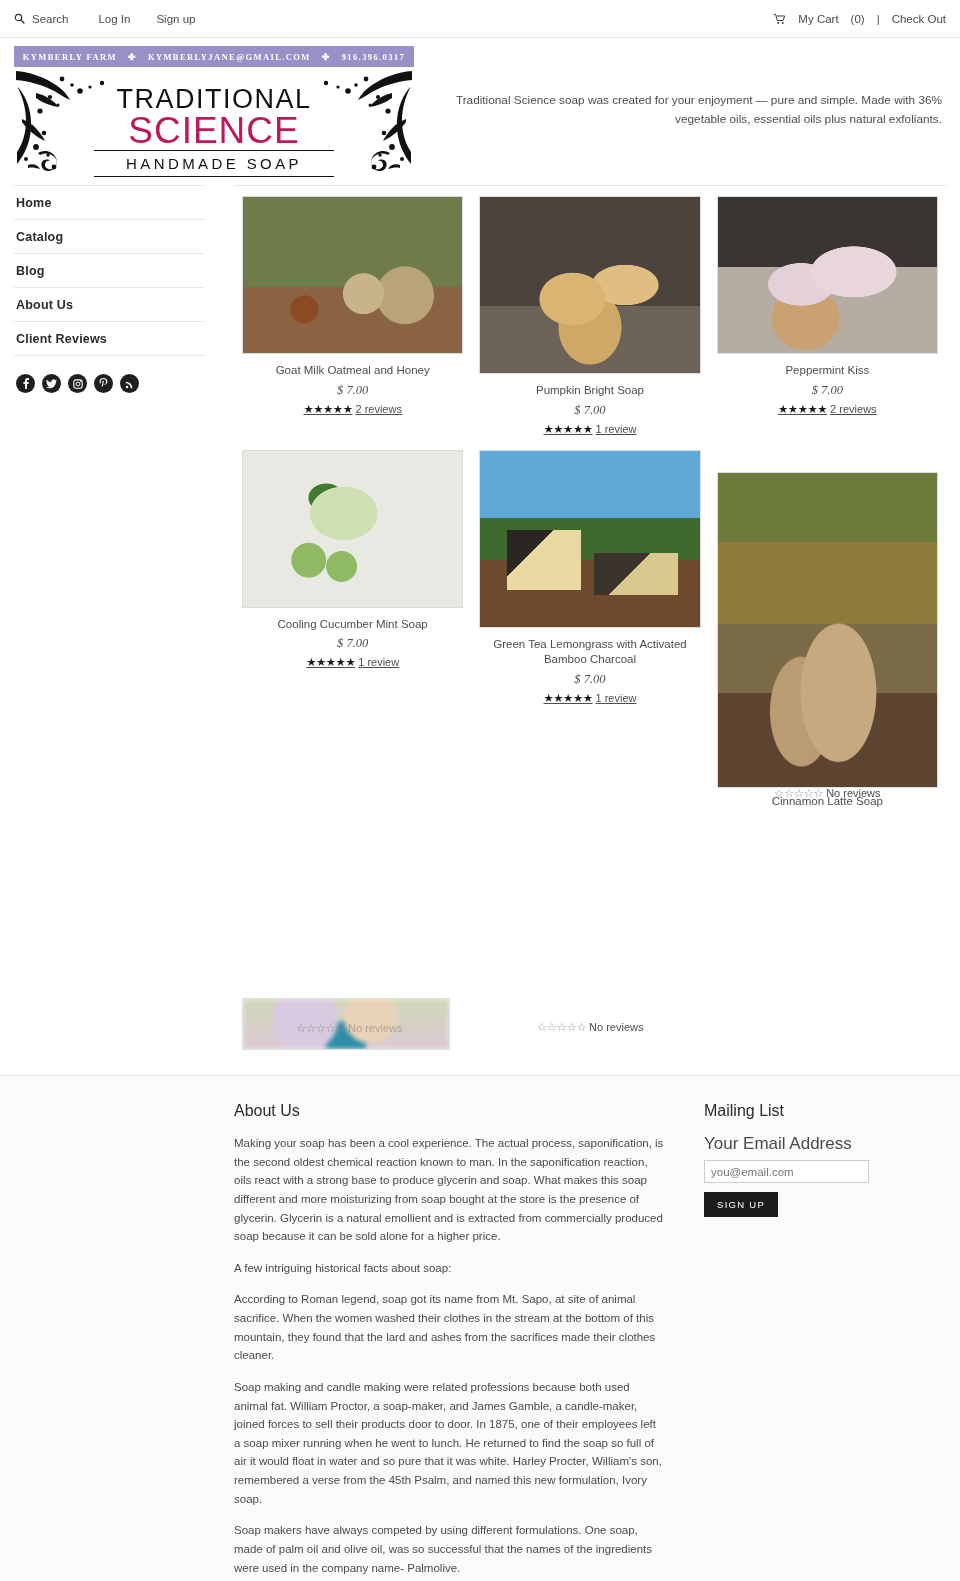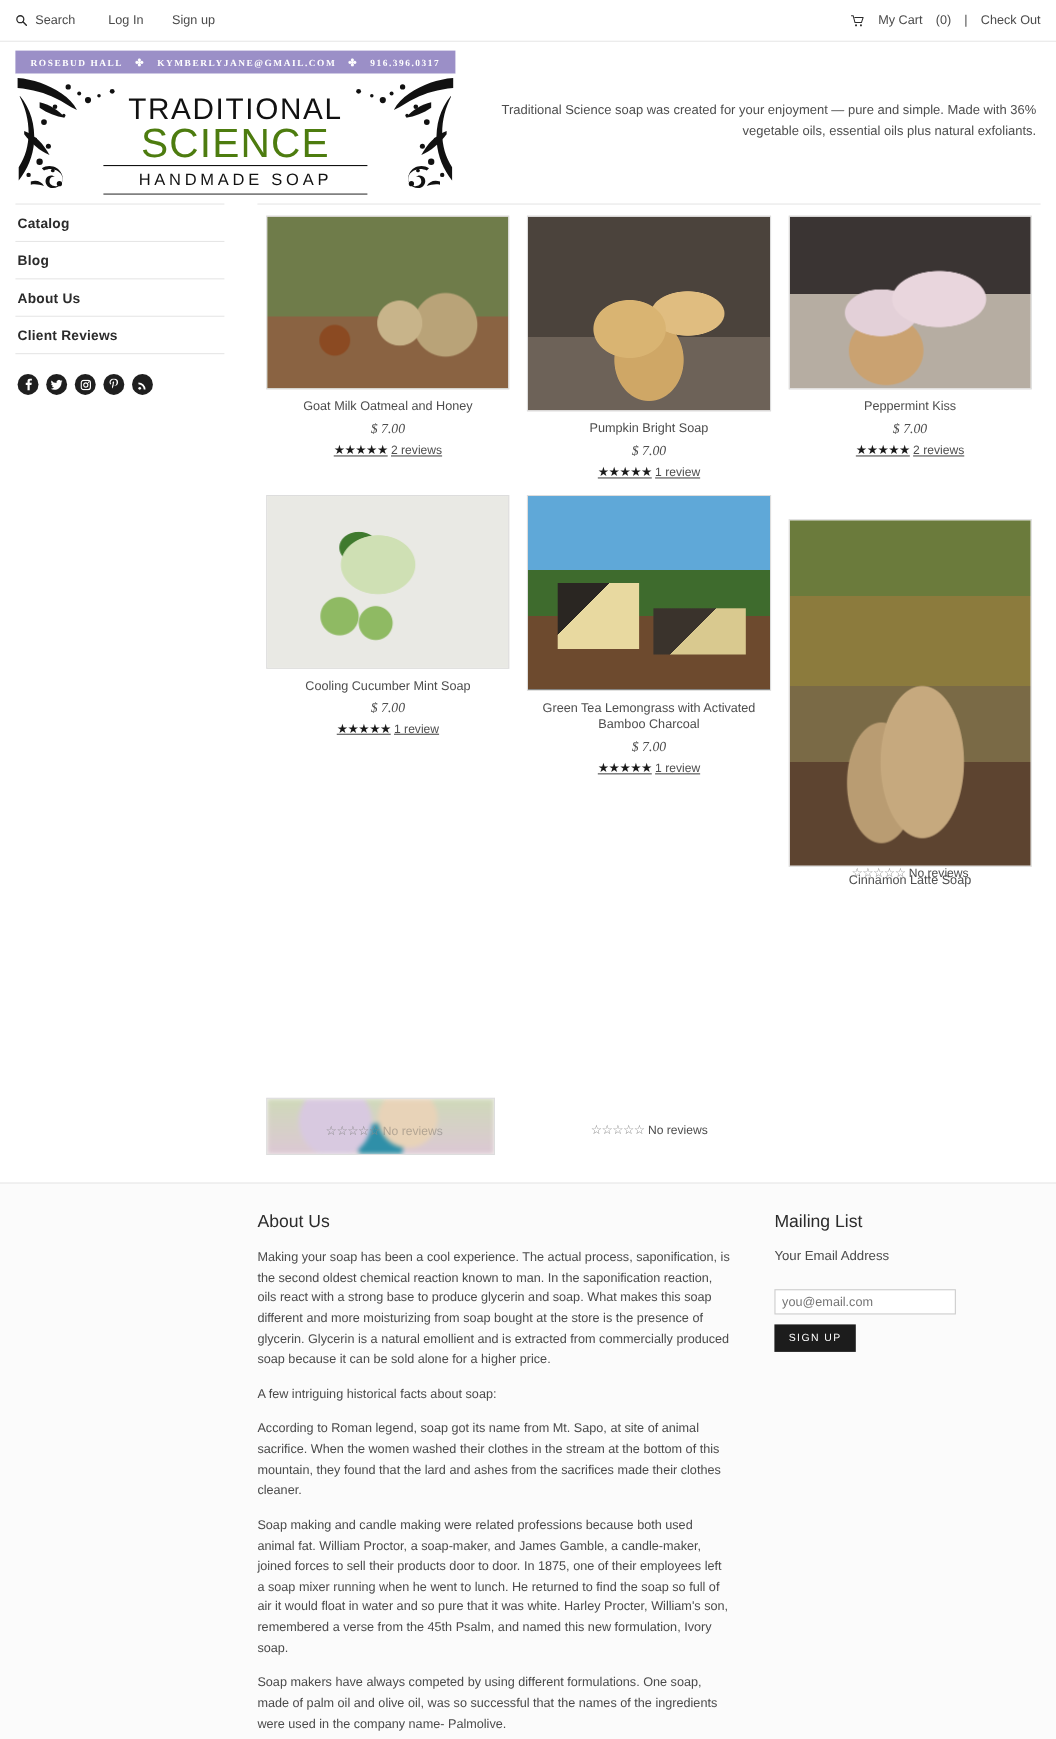--- a/index.html
+++ b/index.html
@@ -69,21 +69,21 @@
     font-size: 27px;
     letter-spacing: 1.5px;
     color: #111;
     line-height: 0.95;
     font-weight: 300;
   }
   .logo-l2 {
     font-family: "Liberation Sans", sans-serif;
     font-size: 37px;
     letter-spacing: 1px;
-    color: #4d7c0f;
+    color: #be185d;
     line-height: 0.95;
     font-weight: 300;
   }
   .logo-l3 {
     font-family: "Liberation Sans", sans-serif;
     font-size: 15px;
     letter-spacing: 3.4px;
     color: #111;
     line-height: 1.6;
     border-top: 1.5px solid #111;
@@ -172,21 +172,21 @@
     margin-top: 20px;
     padding: 26px 14px 22px 14px;
   }
   .footer-inner { display: flex; align-items: flex-start; }
   .f-spacer { width: 190px; flex: none; }
   .f-about { flex: 1; padding-left: 30px; padding-right: 40px; max-width: 500px; }
   .f-h { font-size: 16px; color: #2b2b2b; font-weight: normal; margin: 0 0 14px 0; }
   .f-p { font-size: 11.5px; line-height: 1.62; color: #4a4a4a; margin: 0 0 13px 0; }
 
   .f-mail { width: 190px; flex: none; }
-  .f-label { font-size: 12px; color: #4a4a4a; margin-bottom: 24px; }
+  .f-label { font-size: 17px; color: #4a4a4a; margin-bottom: 6px; }
   .email-input {
     width: 165px; height: 23px;
     border: 1px solid #ccc; background: #fff;
     font-size: 11.5px; color: #555;
     padding: 0 6px;
     font-family: "Liberation Sans", sans-serif;
   }
   .signup-btn {
     margin-top: 9px;
     background: #1c1c1c; color: #fff; border: none;
@@ -288,21 +288,21 @@
     <a href="#">My Cart</a>
     <span class="cart-count">(0)</span>
     <span class="tb-sep">|</span>
     <a href="#">Check Out</a>
   </div>
 </div>
 
 <div class="header">
   <div class="logo-block">
     <div class="contact-bar">
-      <span>ROSEBUD HALL</span>
+      <span>KYMBERLY FARM</span>
       <span class="cb-flower">✤</span>
       <span>KYMBERLYJANE@GMAIL.COM</span>
       <span class="cb-flower">✤</span>
       <span>916.396.0317</span>
     </div>
     <div class="logo-art">
       <span class="corner-art left">
         <svg width="120" height="110" viewBox="0 0 120 110">
           <g fill="#111">
             <path d="M2 4c14 1 28 6 40 14 6 4 11 9 14 15-7-3-13-8-20-11C28 18 15 14 2 13z"></path>
@@ -362,20 +362,21 @@
       </div>
     </div>
   </div>
   <div class="tagline">Traditional Science soap was created for your enjoyment — pure and simple. Made with 36% vegetable oils, essential oils plus natural exfoliants.</div>
 </div>
 
 <div class="page">
 
   <div class="sidebar">
     <nav class="nav-list">
+      <a class="nav-item" href="#">Home</a>
       <a class="nav-item" href="#">Catalog</a>
       <a class="nav-item" href="#">Blog</a>
       <a class="nav-item" href="#">About Us</a>
       <a class="nav-item" href="#">Client Reviews</a>
     </nav>
     <div class="social-row">
       <span class="social">
         <svg width="8" height="11" viewBox="0 0 8 11">
             <path d="M5 11V6h1.6l.3-2H5V2.9c0-.6.2-1 1-1h1V.1C6.7 0 6.1 0 5.4 0 3.9 0 3 .9 3 2.6V4H1.4v2H3v5z" fill="#fff"></path>
           </svg>

